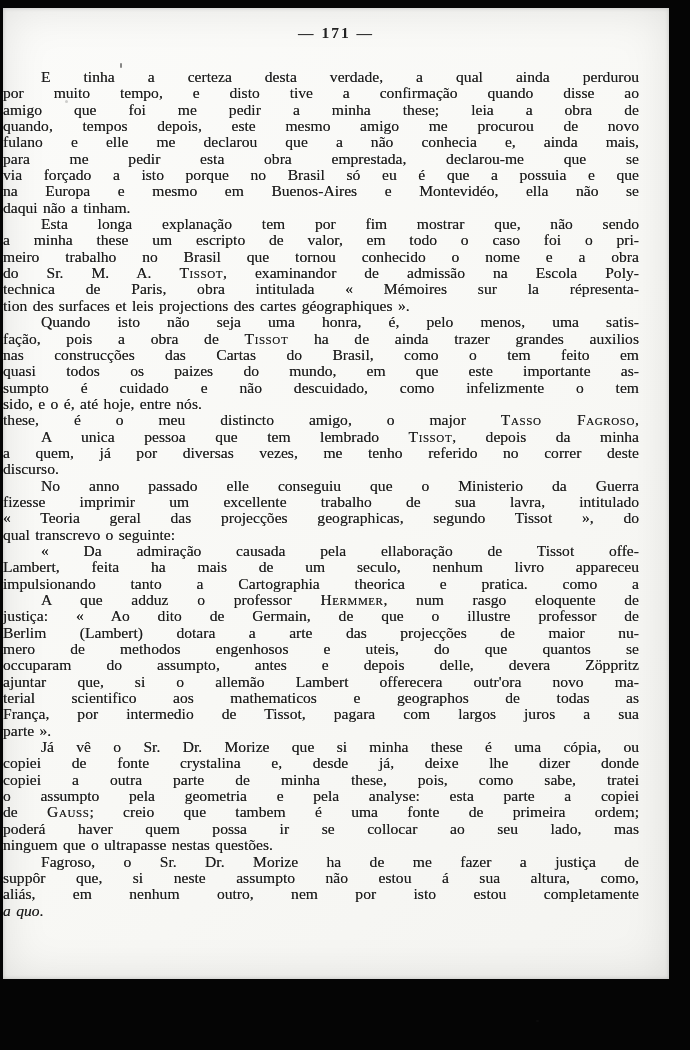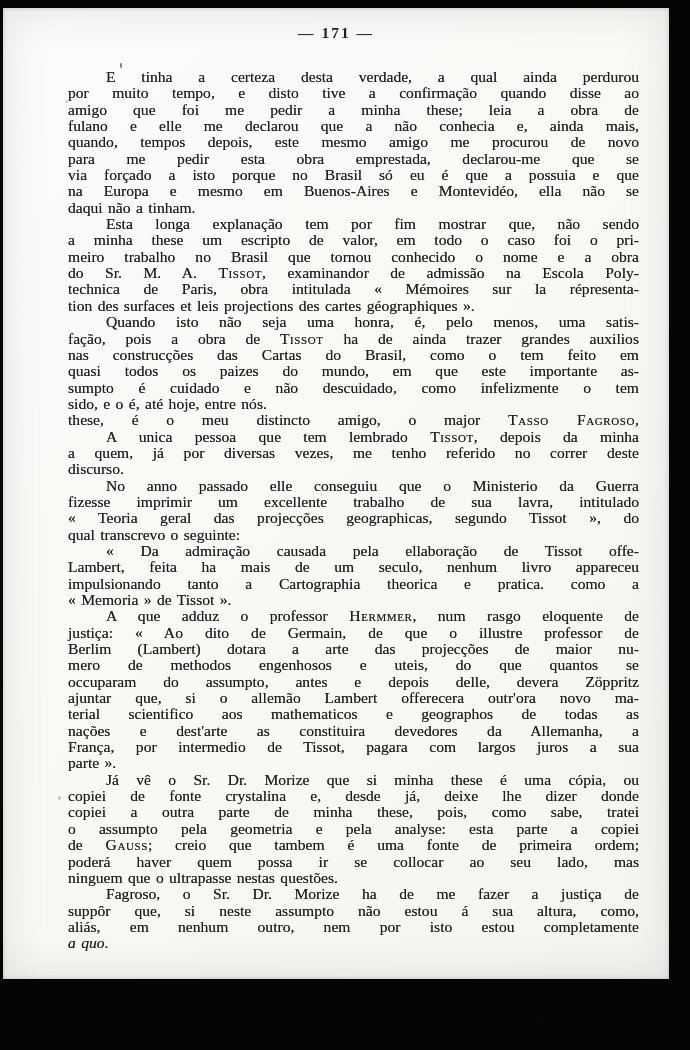--- a/index.html
+++ b/index.html
@@ -28,21 +28,20 @@
   .page-number {
     margin-top: 16px;
     text-align: center;
     font-size: 15.5px;
     letter-spacing: 2px;
     font-weight: bold;
     color: #222;
   }
   .text-body {
     margin-top: 27px;
-    padding-left: 65px;
     padding-right: 30px;
     font-size: 15.6px;
     line-height: 16.35px;
     word-spacing: 1.5px;
     text-shadow: 0 0 0.5px rgba(20,20,20,0.65);
   }
   .paragraph { margin: 0; }
   .line {
     text-align: justify;
     text-align-last: justify;
@@ -70,22 +69,22 @@
     <div class="speck s1"></div>
     <div class="speck s2"></div>
     <div class="speck s3"></div>
     <div class="speck s4"></div>
     <div class="page-number">— 171 —</div>
     <div class="text-body">
         <div class="paragraph">
           <div class="line first">E tinha a certeza desta verdade, a qual ainda perdurou</div>
           <div class="line">por muito tempo, e disto tive a confirmação quando disse ao</div>
           <div class="line">amigo que foi me pedir a minha these; leia a obra de</div>
+          <div class="line">quando, tempos depois, este mesmo amigo me procurou de novo</div>
           <div class="line">fulano e elle me declarou que a não conhecia e, ainda mais,</div>
-          <div class="line">quando, tempos depois, este mesmo amigo me procurou de novo</div>
           <div class="line">para me pedir esta obra emprestada, declarou-me que se</div>
           <div class="line">via forçado a isto porque no Brasil só eu é que a possuia e que</div>
           <div class="line">na Europa e mesmo em Buenos-Aires e Montevidéo, ella não se</div>
           <div class="line last">daqui não a tinham.</div>
         </div>
         <div class="paragraph">
           <div class="line first">Esta longa explanação tem por fim mostrar que, não sendo</div>
           <div class="line">a minha these um escripto de valor, em todo o caso foi o pri-</div>
           <div class="line">meiro trabalho no Brasil que tornou conhecido o nome e a obra</div>
           <div class="line">do Sr. M. A. <span class="sc">Tissot</span>, examinandor de admissão na Escola Poly-</div>
@@ -109,31 +108,29 @@
         <div class="paragraph">
           <div class="line first">No anno passado elle conseguiu que o Ministerio da Guerra</div>
           <div class="line">fizesse imprimir um excellente trabalho de sua lavra, intitulado</div>
           <div class="line">« Teoria geral das projecções geographicas, segundo Tissot », do</div>
           <div class="line last">qual transcrevo o seguinte:</div>
         </div>
         <div class="paragraph">
           <div class="line first">« Da admiração causada pela ellaboração de Tissot offe-</div>
           <div class="line">Lambert, feita ha mais de um seculo, nenhum livro appareceu</div>
           <div class="line">impulsionando tanto a Cartographia theorica e pratica. como a</div>
-          <div class="line last">« Memoria » de Tissot ».</div>
         </div>
         <div class="paragraph">
           <div class="line first">A que adduz o professor <span class="sc">Hermmer</span>, num rasgo eloquente de</div>
           <div class="line">justiça: « Ao dito de Germain, de que o illustre professor de</div>
           <div class="line">Berlim (Lambert) dotara a arte das projecções de maior nu-</div>
           <div class="line">mero de methodos engenhosos e uteis, do que quantos se</div>
           <div class="line">occuparam do assumpto, antes e depois delle, devera Zöppritz</div>
           <div class="line">ajuntar que, si o allemão Lambert offerecera outr'ora novo ma-</div>
           <div class="line">terial scientifico aos mathematicos e geographos de todas as</div>
-          <div class="line">nações e dest'arte as constituira devedores da Allemanha, a</div>
           <div class="line">França, por intermedio de Tissot, pagara com largos juros a sua</div>
           <div class="line last">parte ».</div>
         </div>
         <div class="paragraph">
           <div class="line first">Já vê o Sr. Dr. Morize que si minha these é uma cópia, ou</div>
           <div class="line">copiei de fonte crystalina e, desde já, deixe lhe dizer donde</div>
           <div class="line">copiei a outra parte de minha these, pois, como sabe, tratei</div>
           <div class="line">o assumpto pela geometria e pela analyse: esta parte a copiei</div>
           <div class="line">de <span class="sc">Gauss</span>; creio que tambem é uma fonte de primeira ordem;</div>
           <div class="line">poderá haver quem possa ir se collocar ao seu lado, mas</div>

